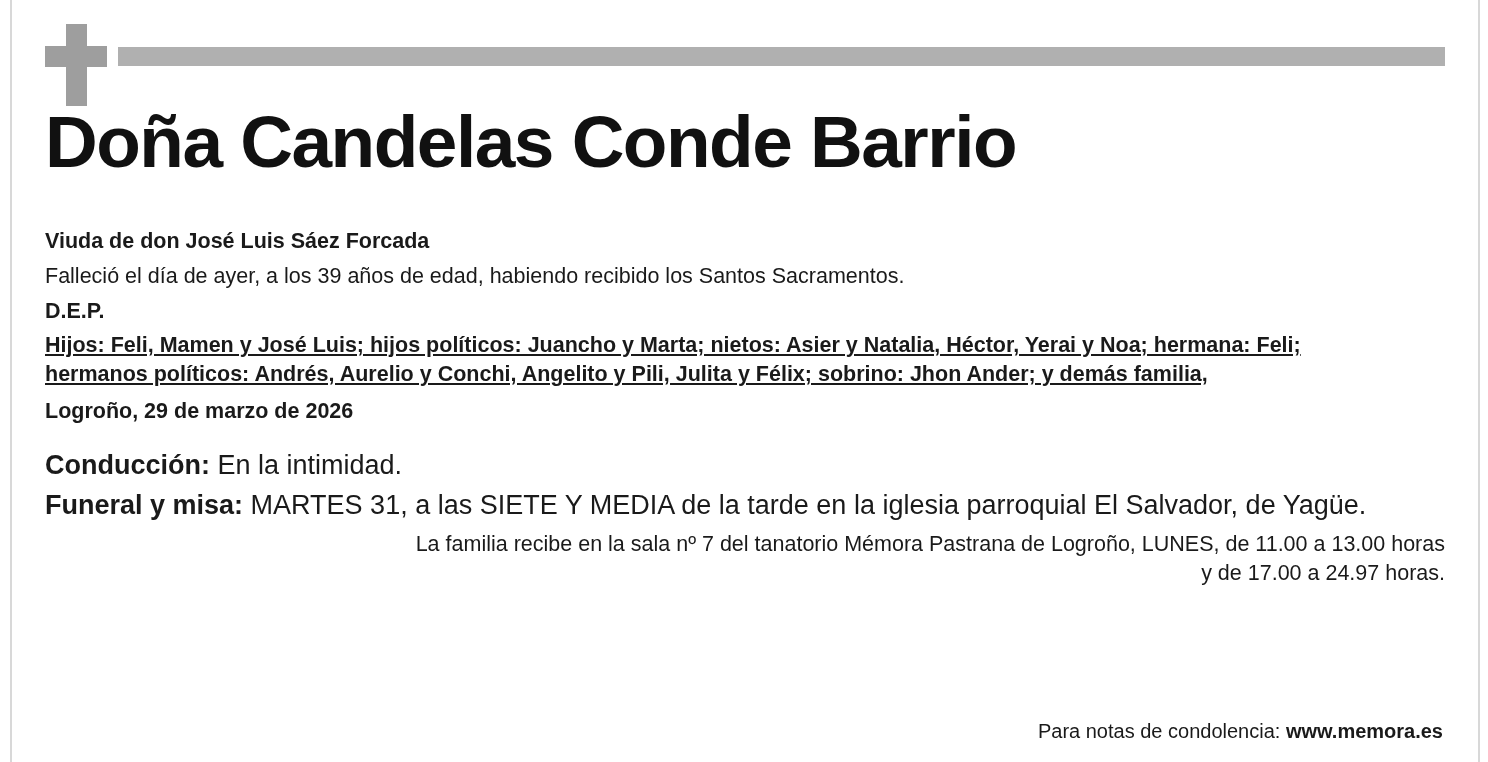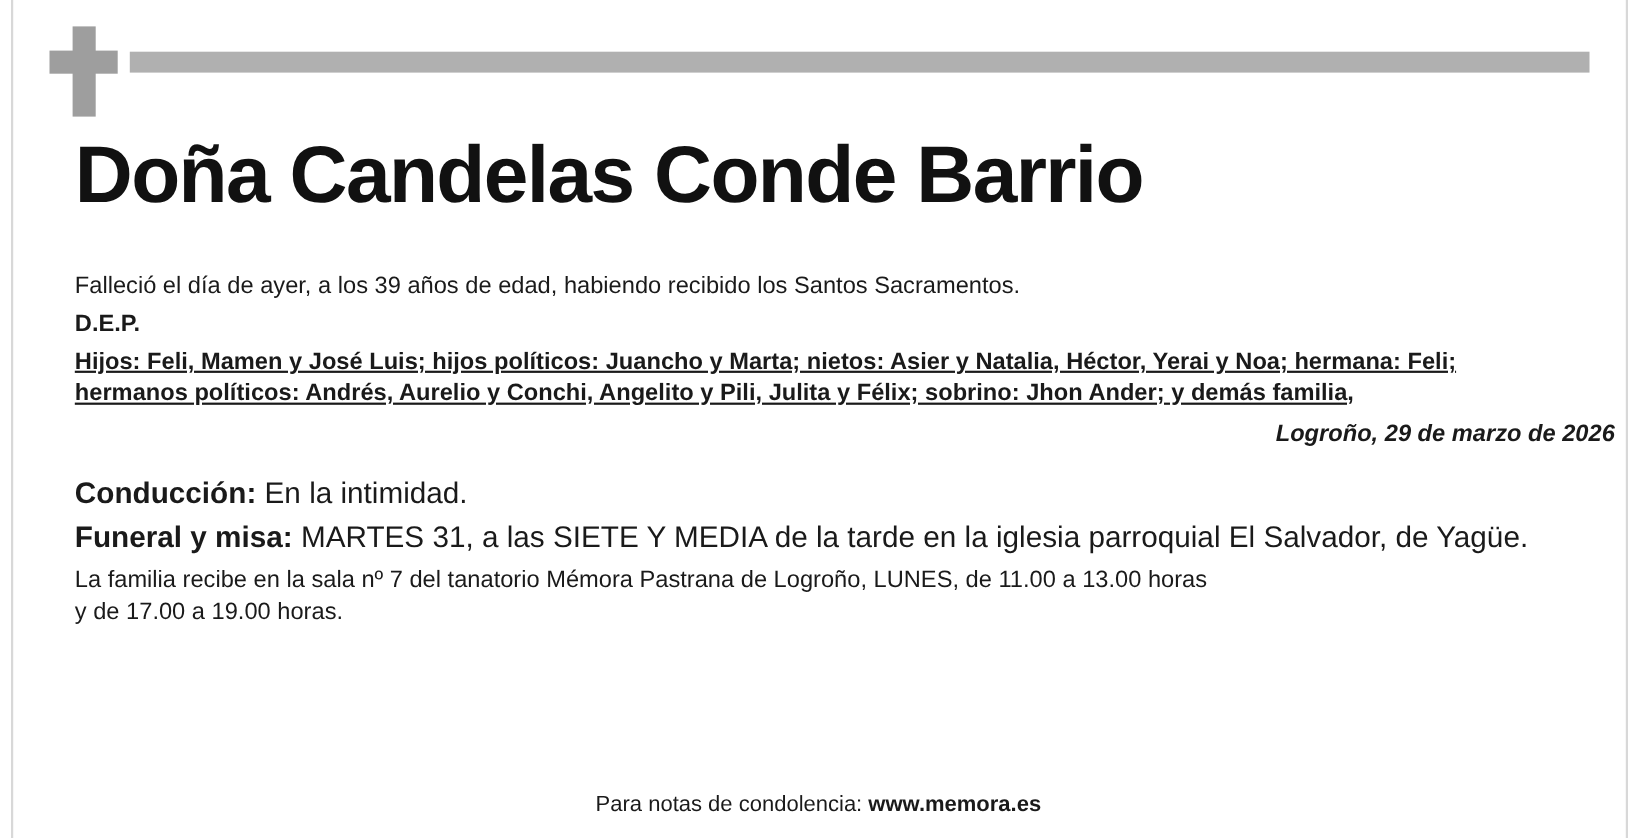--- a/index.html
+++ b/index.html
@@ -70,23 +70,22 @@
     position: absolute;
     left: 73px;
     top: 23px;
     width: 1327px;
     height: 19px;
     background: #b0b0b0;
   }
   .content {
     position: absolute;
     left: 45px;
-    top: 118px;
+    top: 100px;
     width: 1400px;
-    margin-left: 23px;
   }
   .deceased-name {
     font-family: "Liberation Sans", sans-serif;
     font-weight: bold;
     font-size: 73px;
     line-height: 84px;
     letter-spacing: -1.5px;
     color: #111111;
     margin: 0 0 42px 0;
     white-space: nowrap;
@@ -110,43 +109,43 @@
   }
   .participate {
     font-size: 21.5px;
     line-height: 30px;
     margin: 0 0 6px 0;
   }
   .place-date {
     font-weight: bold;
     font-size: 21.5px;
     line-height: 30px;
-    text-align: right;
+    text-align: left;
     margin: 0 0 24px 0;
-    font-style: italic;
   }
   .svc {
     font-size: 27px;
     line-height: 30px;
     margin: 0 0 10px 0;
   }
   .svc .lbl {
     font-weight: bold;
   }
   .reception {
     font-size: 21.5px;
     line-height: 29px;
     margin: 10px 0 0 0;
+    text-align: right;
   }
   .footer {
     position: absolute;
     left: 45px;
     right: 45px;
     top: 718px;
-    text-align: center;
+    text-align: right;
     font-size: 20px;
     line-height: 26px;
   }
   .footer .site {
     font-weight: bold;
   }
 </style>
 </head>
 <body>
 
@@ -160,20 +159,21 @@
       <div class="h"></div>
       <div class="v"></div>
     </div>
     <div class="rule-bar"></div>
   </div>
 
   <div class="content">
 
     <h1 class="deceased-name">Doña Candelas Conde Barrio</h1>
 
+    <p class="line bold">Viuda de don José Luis Sáez Forcada</p>
 
     <p class="line">Falleció el día de ayer, a los 39 años de edad, habiendo recibido los Santos Sacramentos.</p>
 
     <p class="line bold">D.E.P.</p>
 
     <p class="family-block">Hijos: Feli, Mamen y José Luis; hijos políticos: Juancho y Marta; nietos: Asier y Natalia, Héctor, Yerai y Noa; hermana: Feli; hermanos políticos: Andrés, Aurelio y Conchi, Angelito y Pili, Julita y Félix; sobrino: Jhon Ander; y demás familia,</p>
 
 
     <p class="place-date">Logroño, 29 de marzo de 2026</p>
 
@@ -182,21 +182,21 @@
       <span>En la intimidad.</span>
     </p>
 
     <p class="svc">
       <span class="lbl">Funeral y misa:</span>
       <span>MARTES 31, a las SIETE Y MEDIA de la tarde en la iglesia parroquial El Salvador, de Yagüe.</span>
     </p>
 
     <p class="reception">
       <span>La familia recibe en la sala nº 7 del tanatorio Mémora Pastrana de Logroño, LUNES, de 11.00 a 13.00 horas</span><br>
-      <span>y de 17.00 a 19.00 horas.</span>
+      <span>y de 17.00 a 24.97 horas.</span>
     </p>
 
   </div>
 
   <div class="footer">
     <span>Para notas de condolencia:</span>
     <span class="site">www.memora.es</span>
   </div>
 
 </div>

